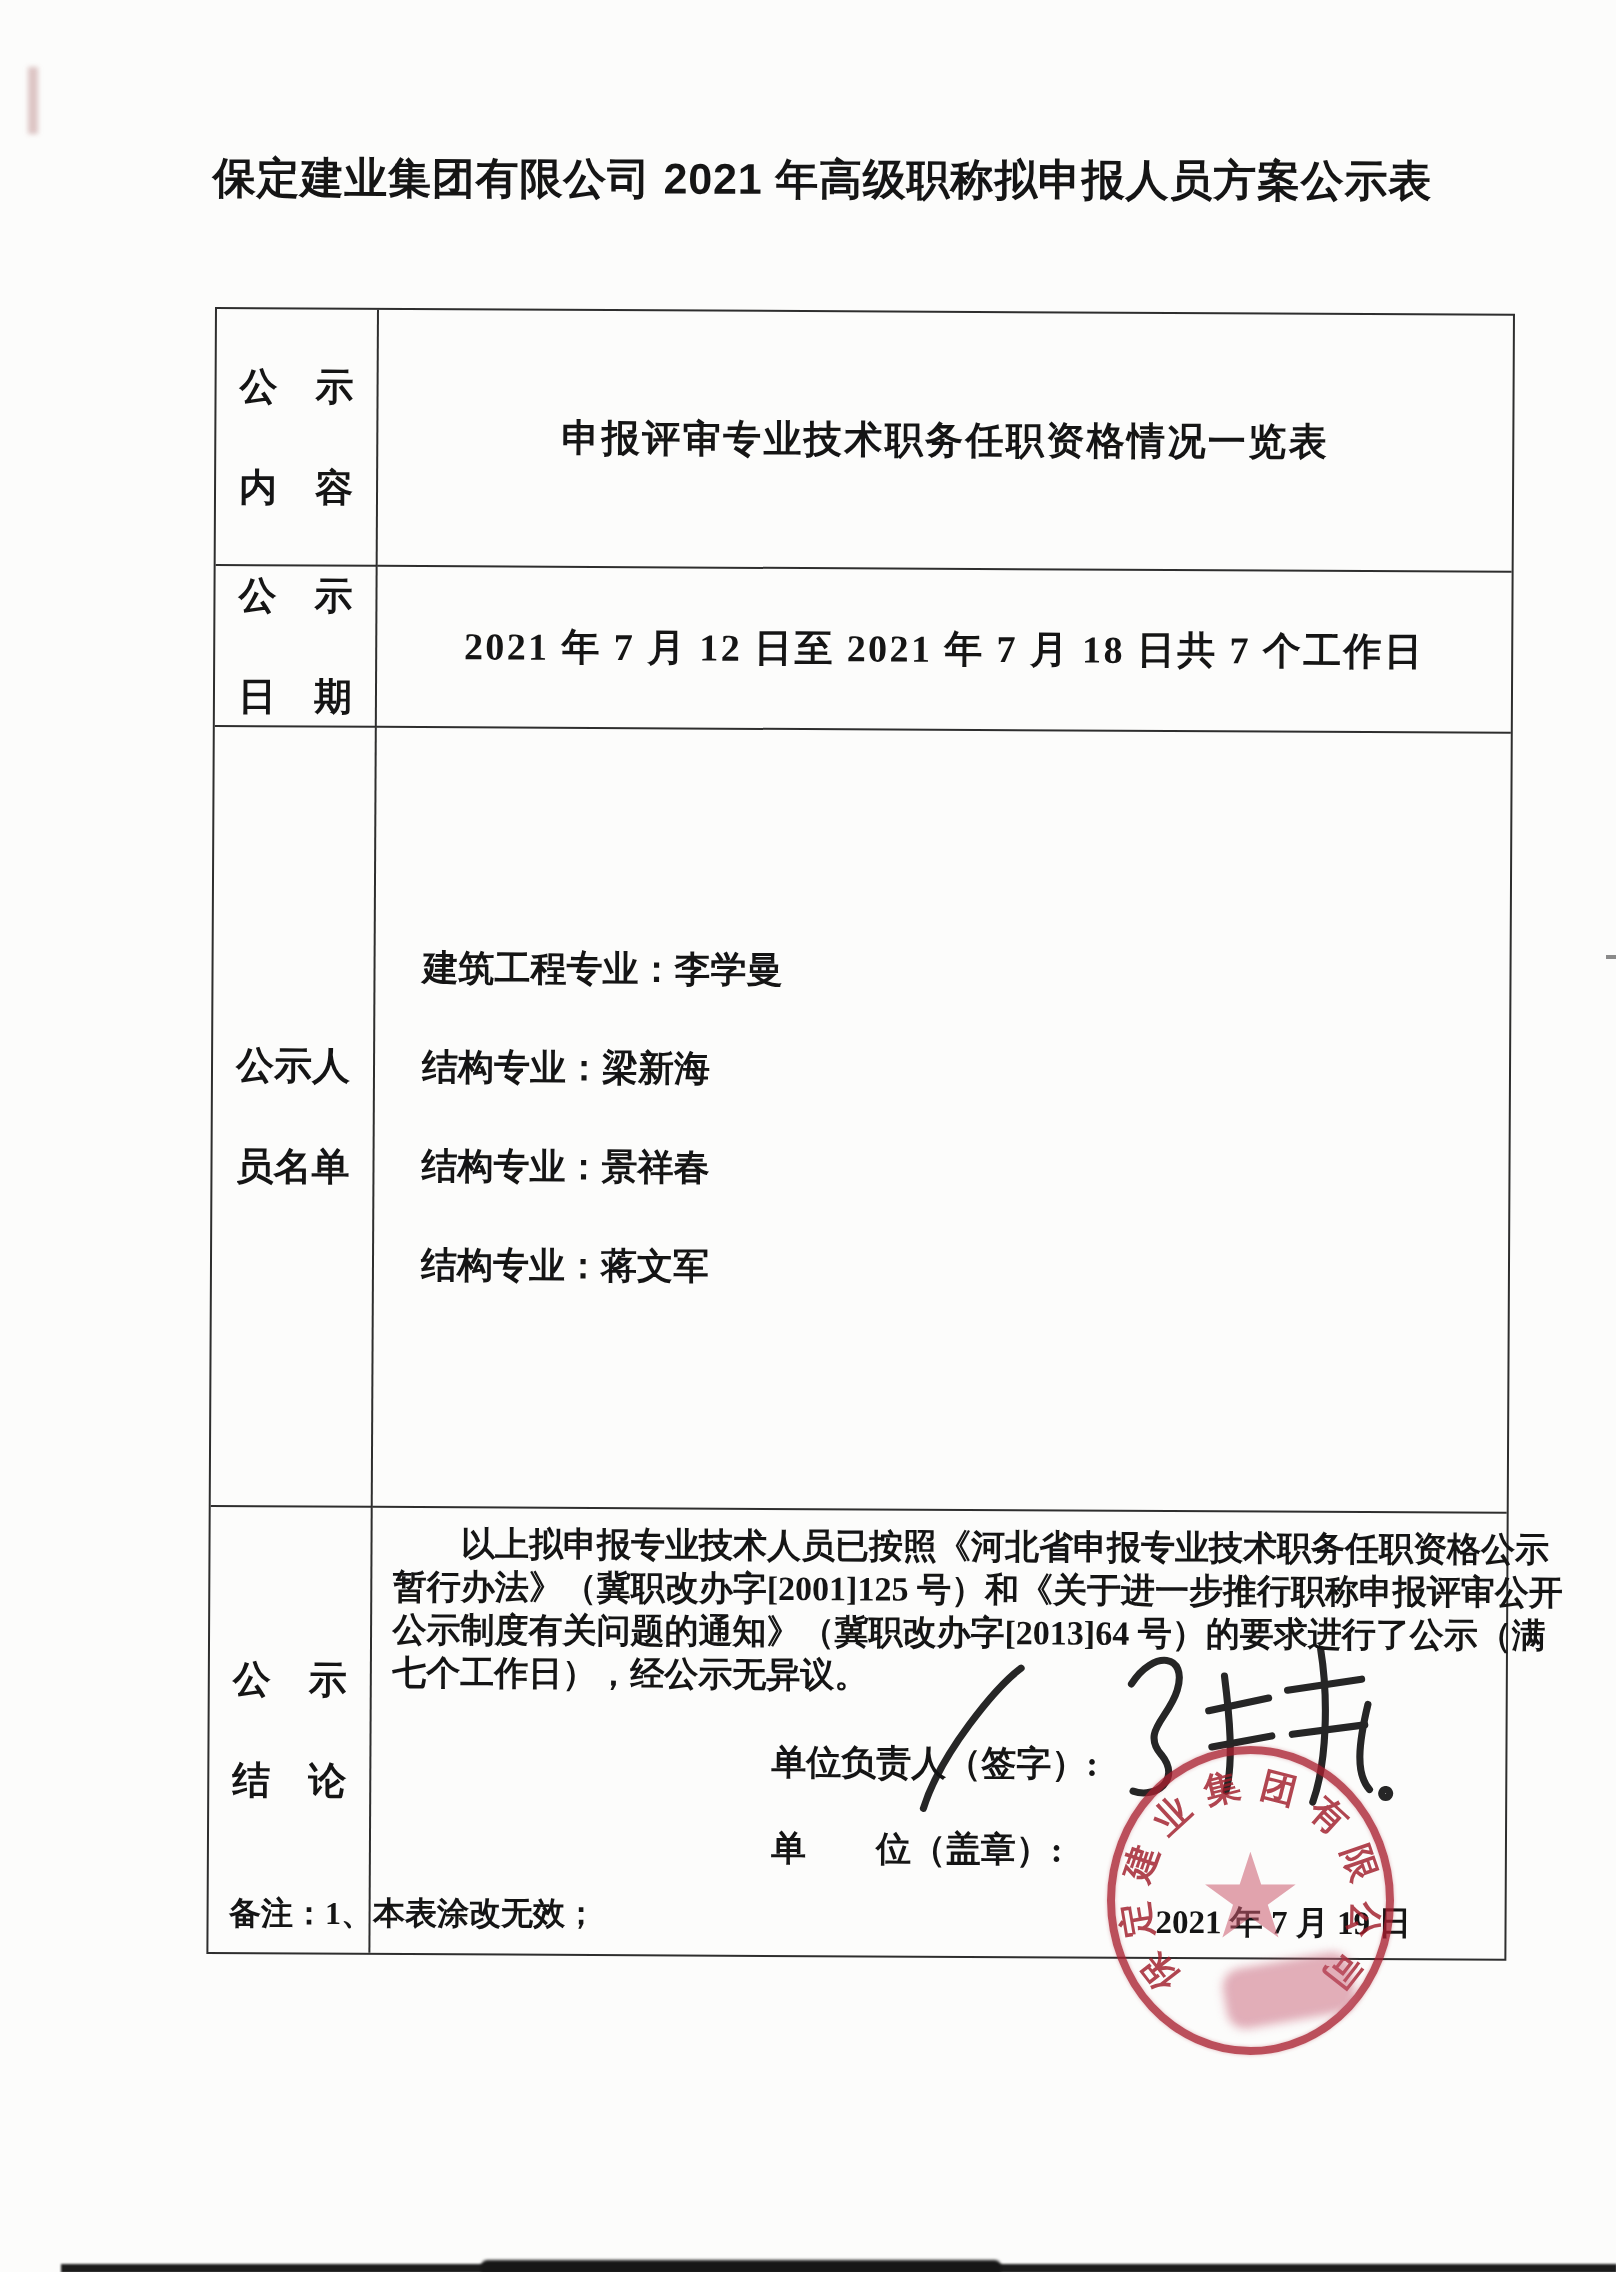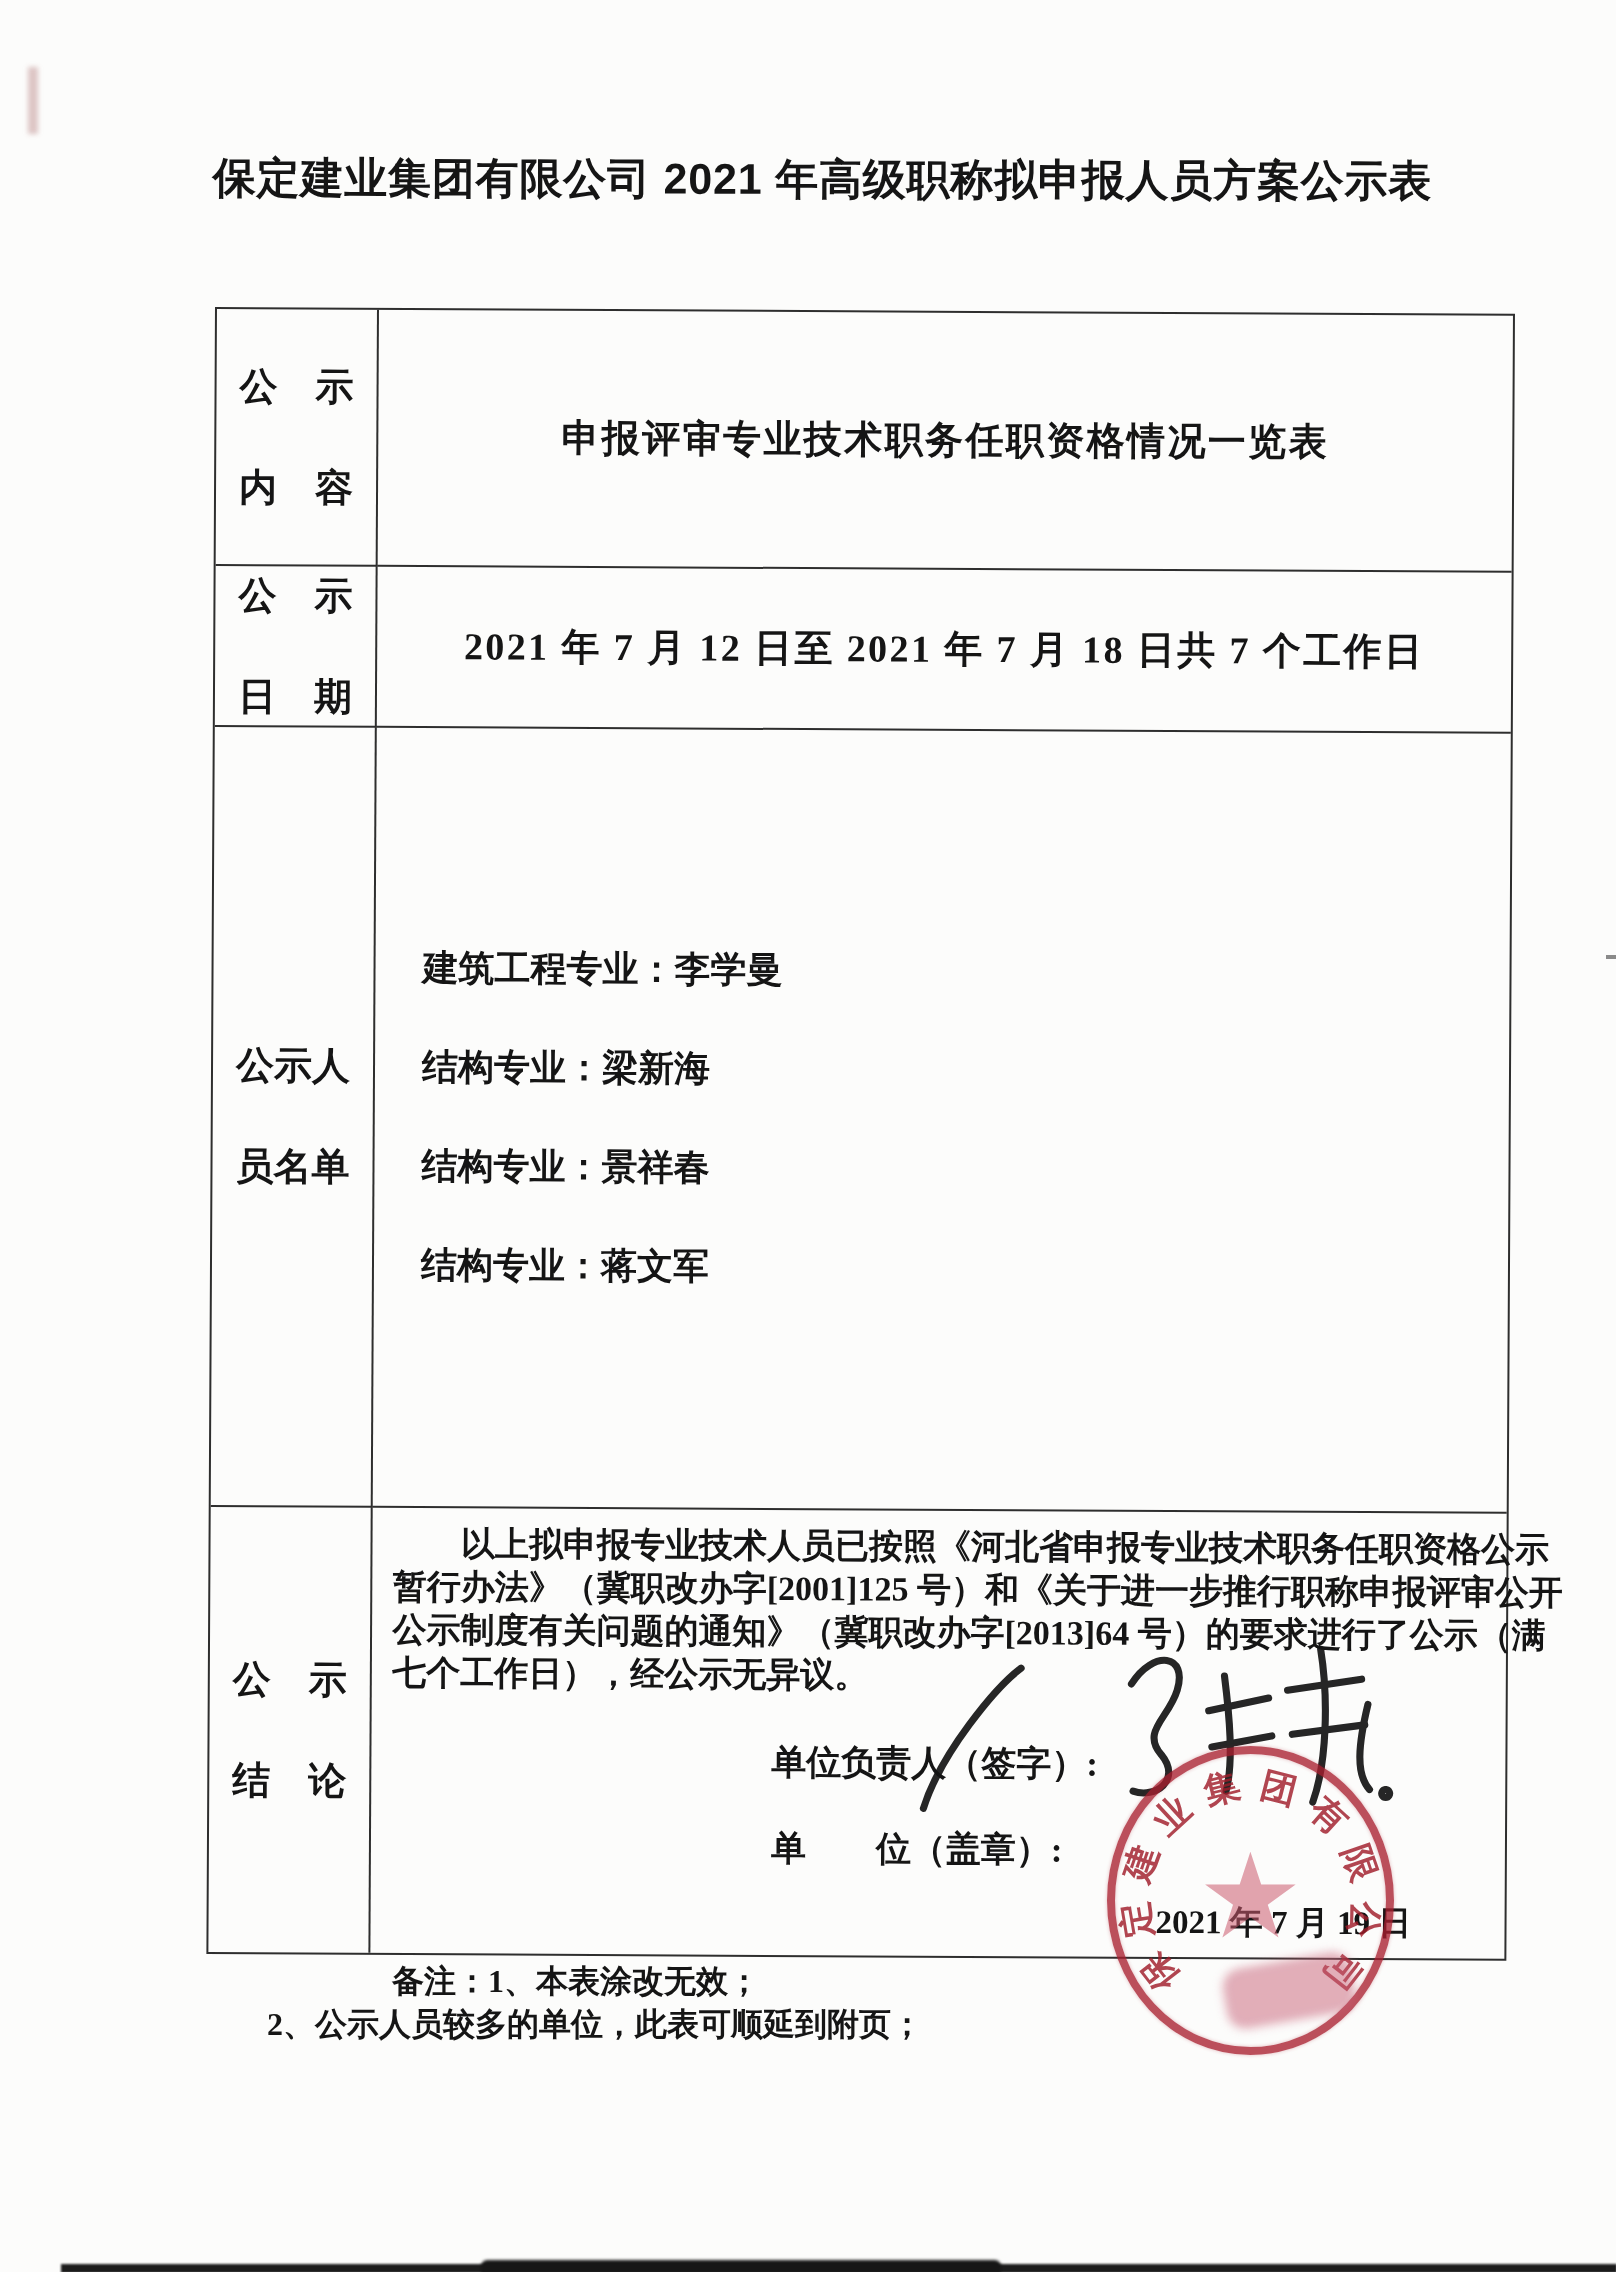--- a/index.html
+++ b/index.html
@@ -38,21 +38,21 @@
     display:flex;flex-direction:column;justify-content:center;
     padding-left:47px;gap:50px;font-size:36px;font-weight:bold;box-sizing:border-box;
   }
   .para{position:absolute;left:20.5px;top:14px;font-size:34px;line-height:43px;font-weight:bold;}
   .para .pline{white-space:nowrap;}
   .para .pline:first-child{padding-left:68px;}
   .sig-label{position:absolute;left:400px;top:229px;font-size:35px;font-weight:bold;white-space:nowrap;}
   .unit-label{position:absolute;left:400px;top:315px;font-size:35px;font-weight:bold;white-space:nowrap;}
   .sign-date{position:absolute;left:785px;top:388px;font-size:33px;font-weight:bold;white-space:nowrap;}
   
-  .notes{position:absolute;left:201px;top:1960px;font-size:32px;font-weight:bold;line-height:43px;text-align:center;}
+  .notes{position:absolute;left:201px;top:1892px;font-size:32px;font-weight:bold;line-height:43px;}
   .notes .note-line{white-space:nowrap;}
   .notes .note-line + .note-line{padding-left:38px;}
   
   .signature{position:absolute;left:867px;top:1635px;width:536px;height:205px;}
   
   .seal{position:absolute;left:1079px;top:1746px;width:287px;height:309px;pointer-events:none;}
   .seal-ring{
     position:absolute;inset:0;border-radius:50%;
     border:8.7px solid rgba(168,30,46,0.78);box-sizing:border-box;
     box-shadow:0 0 3.9px rgba(168,30,46,0.30), inset 0 0 3.9px rgba(168,30,46,0.30);
@@ -159,21 +159,20 @@
         <span style="transform: rotate(42.6667deg) translateY(-115px);">有</span>
         <span style="transform: rotate(71.1111deg) translateY(-115px);">限</span>
         <span style="transform: rotate(99.5556deg) translateY(-115px);">公</span>
         <span style="transform: rotate(128deg) translateY(-115px);">司</span>
       </div>
     <div class="seal-smudge"></div>
   </div>
 
   <div class="notes">
       <div class="note-line">备注：1、本表涂改无效；</div>
-      <div class="note-line">2、公示人员较多的单位，此表可顺延到附页；</div>
     </div>
 
   <div class="edge-mark"></div>
   <div class="tiny-dash"></div>
   <div class="scan-strip"></div>
   <div class="scan-strip2"></div>
 </div>
 
 
 </body></html>

